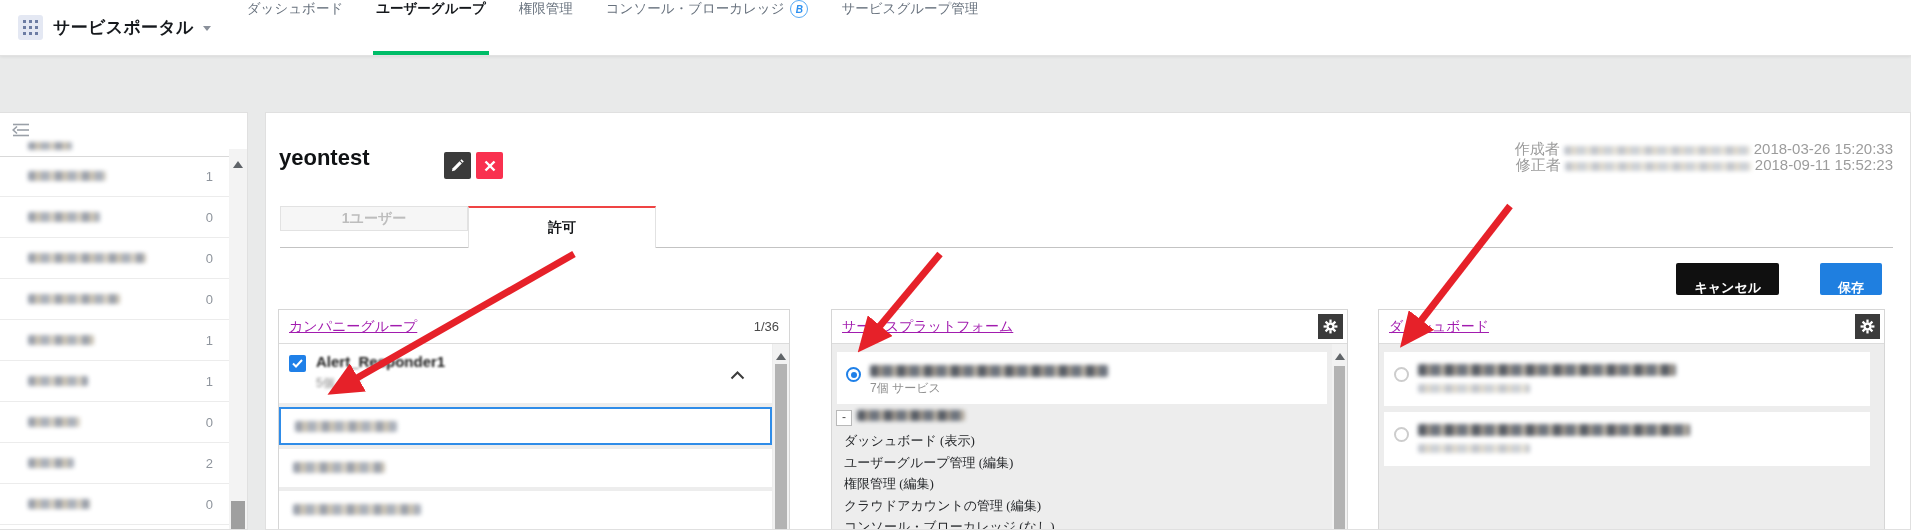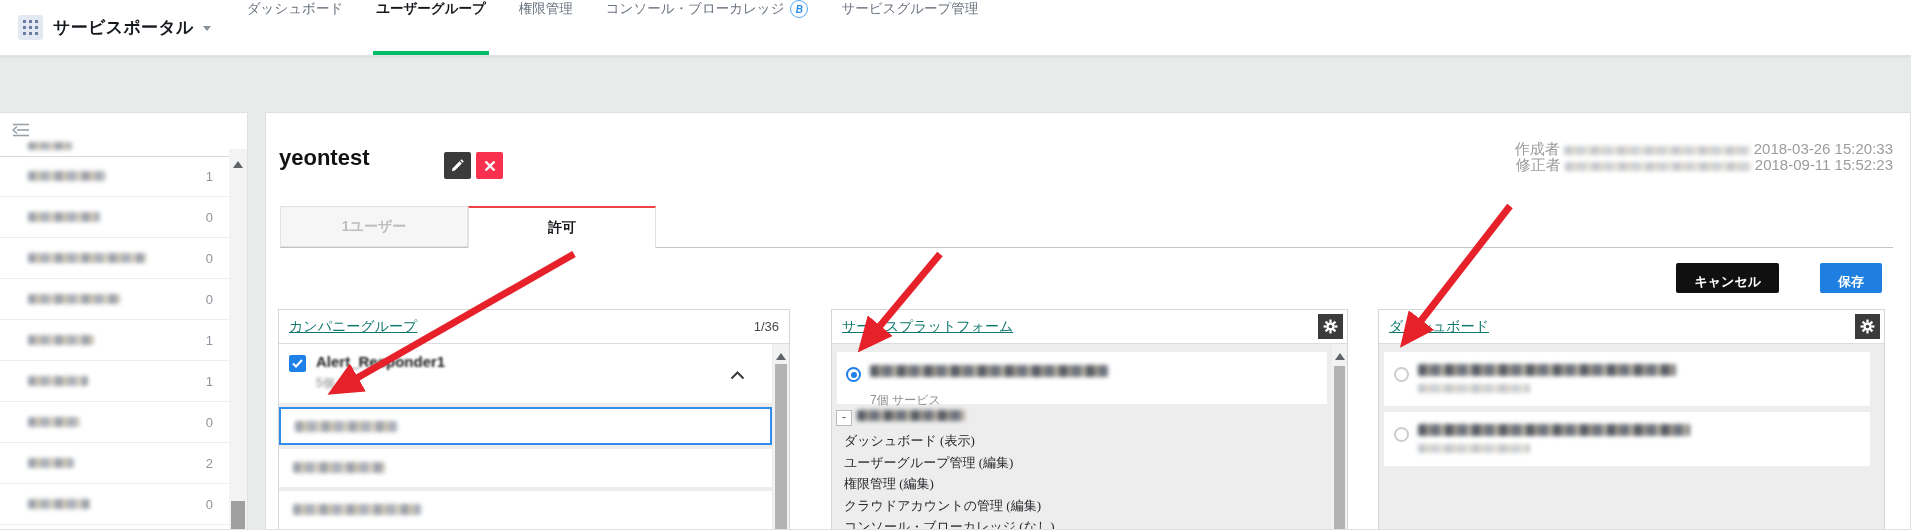--- a/index.html
+++ b/index.html
@@ -56,39 +56,39 @@
   .main-card{position:absolute;left:265px;top:112px;width:1646px;height:418px;background:#fff;
              border:1px solid #e0e0e0;box-sizing:border-box;overflow:hidden;}
   .group-name{position:absolute;left:13px;top:32px;font-size:22px;font-weight:bold;color:#101214;}
   .sq-btn{position:absolute;width:27px;height:27px;border:none;border-radius:2px;cursor:pointer;
           display:flex;align-items:center;justify-content:center;padding:0;}
   .edit-btn{left:178px;top:39px;background:#3b3b3b;}
   .del-btn{left:210px;top:39px;background:#f9314f;}
   .meta{position:absolute;right:17px;top:28px;text-align:right;font-size:15px;color:#9c9c9c;line-height:16px;}
   .meta .blur{height:9px;width:186px;margin:0 4px;}
   .tabs{position:absolute;left:14px;top:93px;display:flex;z-index:3;}
-  .tab{width:188px;height:41px;display:flex;align-items:center;justify-content:center;
+  .tab{width:188px;height:25px;display:flex;align-items:center;justify-content:center;
        font-size:14px;font-weight:bold;box-sizing:border-box;cursor:pointer;}
   .tab.inactive{background:#f6f6f6;border:1px solid #e2e2e2;color:#bdbdbd;}
   .tab.active{background:#fff;border-top:2px solid #ef4444;border-left:1px solid #e2e2e2;
               border-right:1px solid #e2e2e2;color:#17191c;height:42px;}
   .tab-line{position:absolute;left:14px;right:17px;top:134px;height:1px;background:#c3c3c3;z-index:1;}
   .act-btn{position:absolute;top:150px;height:30px;border:none;border-radius:2px;color:#fff;
-           font-size:13px;font-weight:bold;padding:10px 18px;cursor:pointer;font-family:inherit;}
+           font-size:13px;font-weight:bold;padding:16px 18px;cursor:pointer;font-family:inherit;}
   .cancel-btn{right:131px;background:#101010;}
   .save-btn{right:28px;background:#1f7fe0;}
 
   
   .panel{position:absolute;top:196px;height:240px;border:1px solid #d6d6d6;background:#ededed;box-sizing:border-box;}
   .panel1{left:12px;width:512px;}
   .panel2{left:565px;width:517px;}
   .panel3{left:1112px;width:507px;}
   .p-head{height:33px;background:#fff;border-bottom:1px solid #dcdcdc;position:relative;
           display:flex;align-items:center;padding:0 10px;}
-  .p-title{font-size:14px;color:#0f766e;text-decoration:underline;cursor:pointer;}
+  .p-title{font-size:14px;color:#a21caf;text-decoration:underline;cursor:pointer;}
   .p-counter{margin-left:auto;font-size:13px;color:#4a4a4a;}
   .gear-btn{position:absolute;right:4px;top:4px;width:25px;height:25px;background:#3b3b3b;border:none;
             display:flex;align-items:center;justify-content:center;cursor:pointer;padding:0;}
   .p-body{position:absolute;left:0;top:34px;right:0;bottom:0;}
   .p-scroll{position:absolute;right:0;top:0;width:16px;bottom:0;background:#f2f2f2;}
   .p-thumb{position:absolute;left:2px;right:2px;top:20px;bottom:0;background:#b3b3b3;}
 
   
   .check-row{position:absolute;left:0;top:0;right:17px;height:59px;background:#fff;}
   .checkbox{position:absolute;left:10px;top:11px;width:17px;height:17px;background:#1f80e8;border-radius:2px;
@@ -103,21 +103,21 @@
   .c-item .blur{position:absolute;left:14px;top:13px;}
 
   
   .sp-row{position:absolute;left:5px;top:8px;right:20px;height:52px;background:#fff;}
   .radio{width:15px;height:15px;border-radius:50%;box-sizing:border-box;position:absolute;cursor:pointer;background:#fff;}
   .radio.sel{border:2px solid #1f80e8;}
   .radio.sel::after{content:"";position:absolute;left:2.5px;top:2.5px;width:6px;height:6px;border-radius:50%;background:#1f80e8;}
   .radio.unsel{border:2px solid #cdcdcd;}
   .sp-row .radio{left:9px;top:15px;}
   .sp-name{position:absolute;left:33px;top:13px;}
-  .sp-sub{position:absolute;left:33px;top:40px;font-size:12px;color:#909090;}
+  .sp-sub{position:absolute;left:33px;top:28px;font-size:12px;color:#909090;}
   .minus-box{position:absolute;left:4px;top:66px;width:14px;height:14px;border:1px solid #b9b9b9;background:#fff;
              font-size:12px;line-height:12px;text-align:center;color:#555;cursor:pointer;}
   .tree-name{position:absolute;left:25px;top:66px;}
   .perm-list{position:absolute;left:12px;top:88px;right:22px;}
   .perm-item{height:21.5px;font-size:13px;color:#26282b;font-family:Liberation Serif, serif;}
 
   
   .cs-row{position:absolute;left:5px;right:14px;background:#fff;height:54px;}
   .cs-row .radio{left:10px;top:15px;}
   .cs-name{position:absolute;left:34px;top:12px;}

